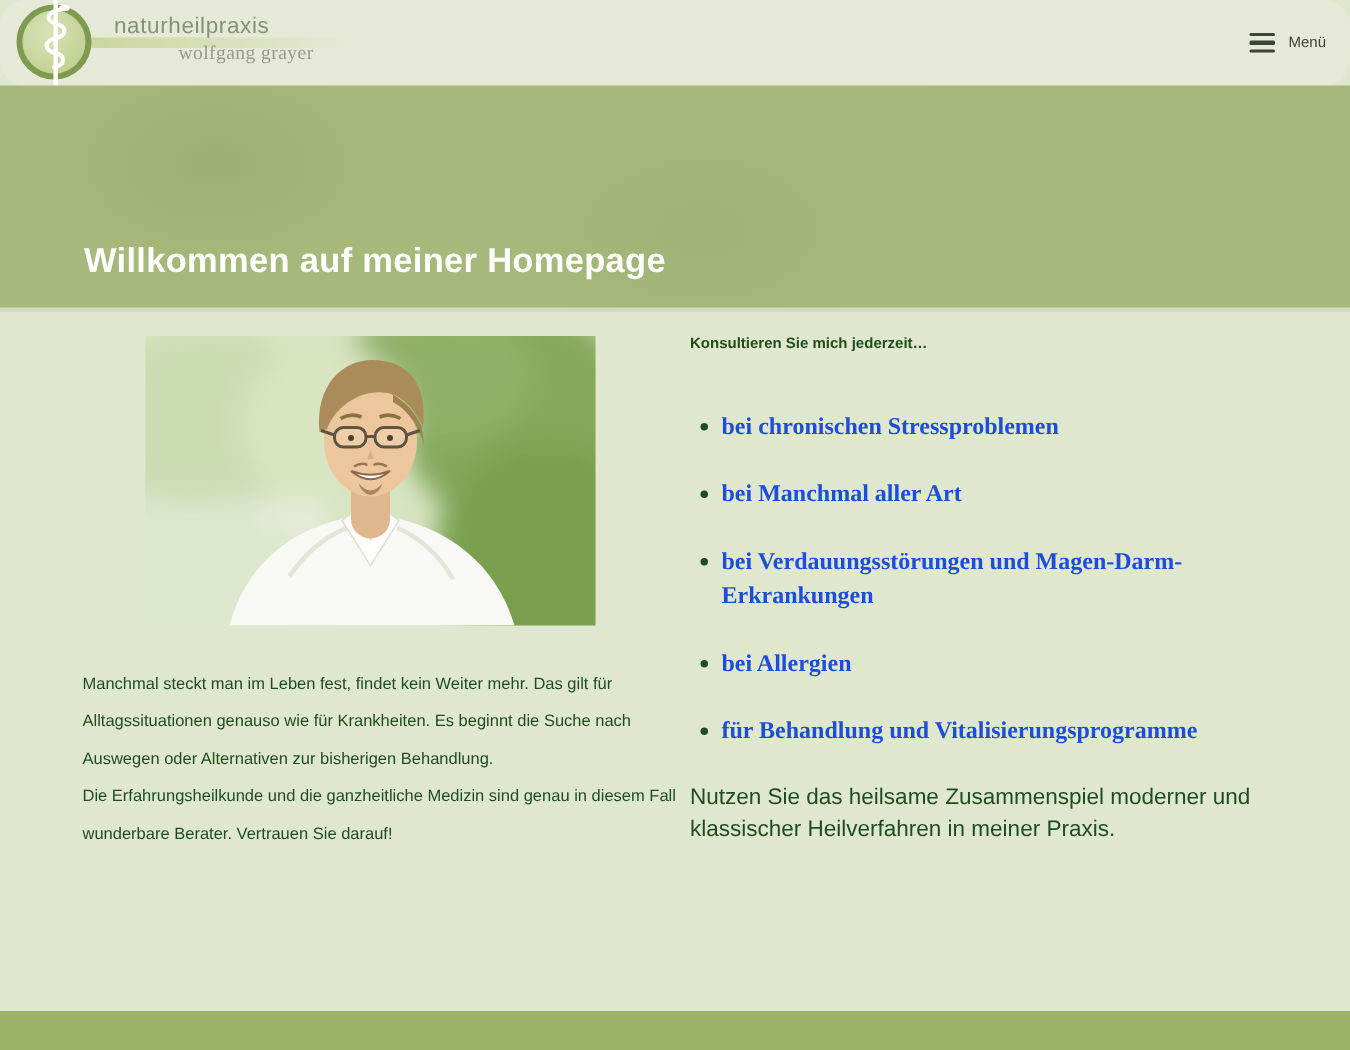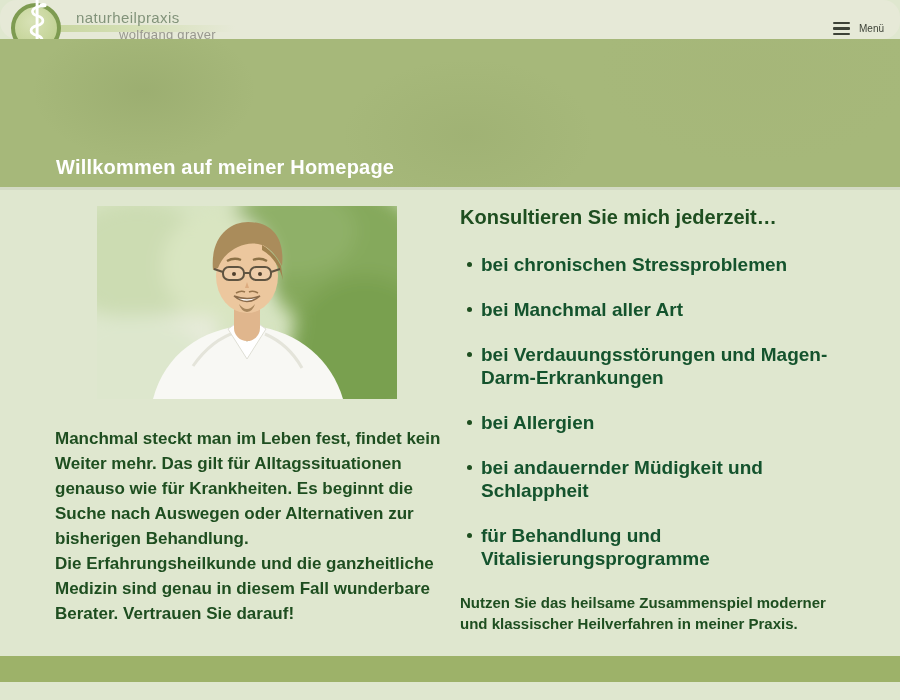--- a/index.html
+++ b/index.html
@@ -3,88 +3,88 @@
 <meta charset="utf-8">
 <style>
   html,body{margin:0;padding:0;}
   body{
     width:900px;height:700px;overflow:hidden;
     font-family:"Liberation Sans",sans-serif;
     background:#dfe7cf;
   }
   
   .header{
-    position:relative;height:39px;background:#e6e9d7;border-radius:17px;
+    position:relative;height:57px;background:#e6e9d7;border-radius:17px;
   }
   .logo{position:absolute;left:0;top:0;width:240px;height:57px;cursor:pointer;}
   .logo-band{
     position:absolute;left:40px;top:25px;width:195px;height:7px;
     background:linear-gradient(to right,#c6d49c 0%,#d4dfb4 45%,rgba(212,223,180,0) 100%);
   }
   .logo-circle{
     position:absolute;left:11px;top:3px;width:42px;height:42px;
     border:4px solid #7e9b51;border-radius:50%;
     background:radial-gradient(circle at 40% 35%,#d8e2b6 0%,#c2d294 75%);
   }
   .staff{position:absolute;left:24px;top:-1px;width:26px;height:59px;}
   .brand1{
     position:absolute;left:76px;top:9px;font-size:15px;color:#82937a;
     letter-spacing:.4px;white-space:nowrap;
   }
   .brand2{
     position:absolute;left:119px;top:27px;font-size:13px;color:#98988e;
-    letter-spacing:.3px;white-space:nowrap;
+    letter-spacing:.3px;white-space:nowrap;font-family:Liberation Serif, serif;
   }
   .menu-btn{
     position:absolute;right:16px;top:0;height:57px;
     display:flex;align-items:center;gap:9px;cursor:pointer;
     color:#3d4237;font-size:10px;text-align:center;
   }
   .burger{display:flex;flex-direction:column;gap:3px;width:17px;}
   .burger i{display:block;height:2.6px;background:#3d4237;border-radius:1px;}
   
   .hero{
     position:relative;height:148px;border-bottom:3px solid #d3dac4;
     background:
       radial-gradient(160px 100px at 16% 35%, rgba(104,124,66,.16), transparent 70%),
       radial-gradient(180px 110px at 52% 65%, rgba(116,136,76,.12), transparent 70%),
       radial-gradient(220px 130px at 84% 22%, rgba(164,178,118,.28), transparent 72%),
       #a6b87a;
   }
   .hero h1{
-    position:absolute;left:56px;bottom:8px;margin:0;
-    color:#ffffff;font-size:20px;font-weight:bold;letter-spacing:.2px;
+    position:absolute;left:56px;bottom:18px;margin:0;
+    color:#ffffff;font-size:23px;font-weight:bold;letter-spacing:.2px;
   }
   
   .main{
     box-sizing:border-box;height:466px;background:#dfe7cf;
     display:flex;padding:16px 0 0 55px;
   }
   .col-left{width:400px;flex:none;}
   .portrait{display:block;width:300px;height:193px;margin-left:42px;}
   .intro{
-    margin-top:27px;color:#1e4e20;font-weight:bold;
-    font-size:17px;line-height:25px;
+    margin-top:27px;color:#1e4e20;font-weight:normal;
+    font-size:11px;line-height:25px;
   }
   .intro p{margin:0;}
   .col-right{flex:none;width:410px;margin-left:5px;}
   .consult-title{
-    margin:0 0 24px 0;color:#1e4e20;font-weight:bold;font-size:20px;
+    margin:0 0 38px 0;color:#1e4e20;font-weight:bold;font-size:10px;
   }
   .consult-list{list-style:none;margin:0;padding:0;width:372px;}
   .consult-list li{
     position:relative;padding-left:21px;margin-bottom:22px;
-    color:#14532d;font-weight:bold;font-size:19px;line-height:23px;
+    color:#1d4ed8;font-weight:bold;font-size:16px;line-height:23px;font-family:Liberation Serif, serif;
   }
   .consult-list li::before{
     content:"";position:absolute;left:7px;top:9px;width:5px;height:5px;
     border-radius:50%;background:#1e4e20;
   }
   .closing{
-    margin:13px 0 0 0;width:392px;color:#1e4e20;font-weight:bold;
+    margin:13px 0 0 0;width:392px;color:#1e4e20;font-weight:normal;
     font-size:15px;line-height:21px;
   }
   
   .footer{height:26px;background:#9db269;}
 </style>
 </head>
 <body>
 
 <div class="header">
   <div class="logo">
@@ -163,20 +163,19 @@
     </div>
   </div>
 
   <div class="col-right">
     <h2 class="consult-title">Konsultieren Sie mich jederzeit…</h2>
     <ul class="consult-list">
       <li>bei chronischen Stressproblemen</li>
       <li>bei Manchmal aller Art</li>
       <li>bei Verdauungsstörungen und  Magen-Darm-Erkrankungen</li>
       <li>bei Allergien</li>
-      <li>bei andauernder Müdigkeit und Schlappheit</li>
       <li>für Behandlung und Vitalisierungsprogramme</li>
     </ul>
     <p class="closing">Nutzen Sie das heilsame Zusammenspiel moderner und klassischer Heilverfahren in meiner Praxis.</p>
   </div>
 </div>
 
 <div class="footer"></div>
 
 </body></html>

